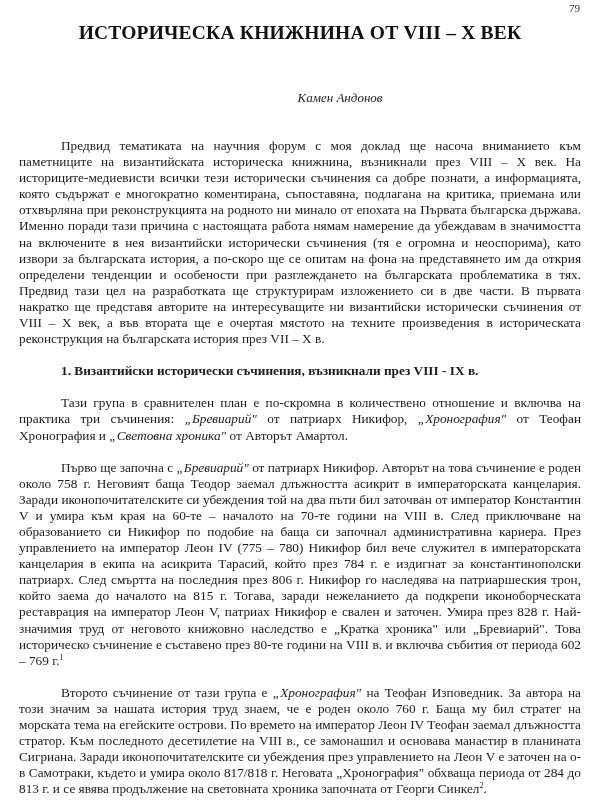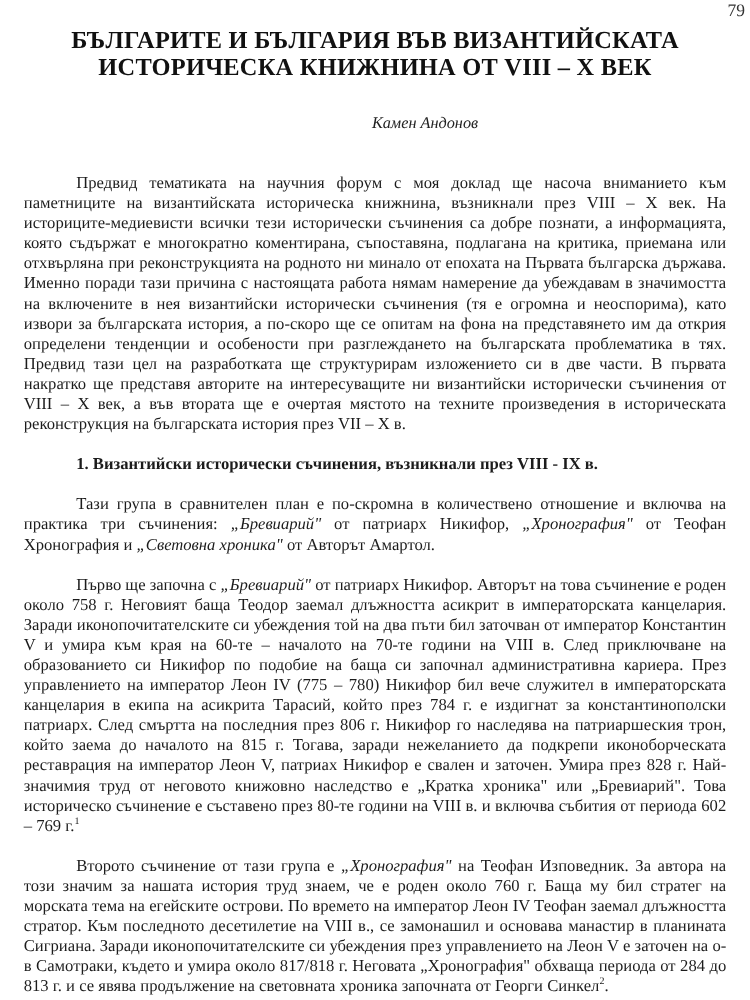--- a/index.html
+++ b/index.html
@@ -1,32 +1,31 @@
 <!DOCTYPE html>
 <html><head>
 <meta charset="utf-8">
 <style>
   html, body { margin: 0; padding: 0; background: #ffffff; }
   body { width: 600px; height: 800px; overflow: hidden; position: relative; color: #1a1a1a; }
-  .page-number { position: absolute; top: 2px; right: 4px; font-family: "Liberation Serif", serif; font-size: 14px; color: #333; }
+  .page-number { position: absolute; top: 2px; right: 20px; font-family: "Liberation Serif", serif; font-size: 11px; color: #333; }
   .title { position: absolute; top: 22px; left: 0; width: 600px; text-align: center; font-family: "Liberation Serif", serif; font-weight: bold; font-size: 19.5px; line-height: 22px; letter-spacing: 0.2px; color: #111; }
   .author { position: absolute; top: 90px; left: 0; width: 600px; text-align: center; font-family: "Liberation Serif", serif; font-style: italic; font-size: 13px; color: #222; padding-left: 40px; }
   .body { position: absolute; top: 122px; left: 3px; width: 594px; font-family: "Liberation Serif", serif; font-size: 13.3px; line-height: 16.1px; text-align: justify; color: #1c1c1c; }
   .body p { margin: 16px; text-indent: 42px; }
   .body p.heading { font-weight: bold; text-indent: 0; padding-left: 42px; }
   .body i { font-style: italic; }
   sup { font-size: 8px; line-height: 0; vertical-align: super; }
 </style>
 </head>
 <body>
 
 <div class="page-number">79</div>
 
 <div class="title">
-  <div>БЪЛГАРИТЕ И БЪЛГАРИЯ ВЪВ ВИЗАНТИЙСКАТА</div>
   <div>ИСТОРИЧЕСКА КНИЖНИНА ОТ VIII – X ВЕК</div>
 </div>
 
 <div class="author">Камен Андонов</div>
 
 <div class="body">
   <p>Предвид тематиката на научния форум с моя доклад ще насоча вниманието към паметниците на византийската историческа книжнина, възникнали през VIII – X век. На историците-медиевисти всички тези исторически съчинения са добре познати, а информацията, която съдържат е многократно коментирана, съпоставяна, подлагана на критика, приемана или отхвърляна при реконструкцията на родното ни минало от епохата на Първата българска държава. Именно поради тази причина с настоящата работа нямам намерение да убеждавам в значимостта на включените в нея византийски исторически съчинения (тя е огромна и неоспорима), като извори за българската история, а по-скоро ще се опитам на фона на представянето им да открия определени тенденции и особености при разглеждането на българската проблематика в тях. Предвид тази цел на разработката ще структурирам изложението си в две части. В първата накратко ще представя авторите на интересуващите ни византийски исторически съчинения от VIII – X век, а във втората ще е очертая мястото на техните произведения в историческата реконструкция на българската история през VII – X в.</p>
   <p class="heading">1. Византийски исторически съчинения, възникнали през VIII - IX в.</p>
   <p><span>Тази група в сравнителен план е по-скромна в количествено отношение и включва на практика три съчинения: </span><i>„Бревиарий"</i><span> от патриарх Никифор, </span><i>„Хронография"</i><span> от Теофан Хронография и </span><i>„Световна хроника"</i><span> от Авторът Амартол.</span></p>
   <p><span>Първо ще започна с </span><i>„Бревиарий"</i><span> от патриарх Никифор. Авторът на това съчинение е роден около 758 г. Неговият баща Теодор заемал длъжността асикрит в императорската канцелария. Заради иконопочитателските си убеждения той на два пъти бил заточван от император Константин V и умира към края на 60-те – началото на 70-те години на VIII в. След приключване на образованието си Никифор по подобие на баща си започнал административна кариера. През управлението на император Леон IV (775 – 780) Никифор бил вече служител в императорската канцелария в екипа на асикрита Тарасий, който през 784 г. е издигнат за константинополски патриарх. След смъртта на последния през 806 г. Никифор го наследява на патриаршеския трон, който заема до началото на 815 г. Тогава, заради нежеланието да подкрепи иконоборческата реставрация на император Леон V, патриах Никифор е свален и заточен. Умира през 828 г. Най-значимия труд от неговото книжовно наследство е „Кратка хроника" или „Бревиарий". Това историческо съчинение е съставено през 80-те години на VIII в. и включва събития от периода 602 – 769 г.</span><sup>1</sup></p>

